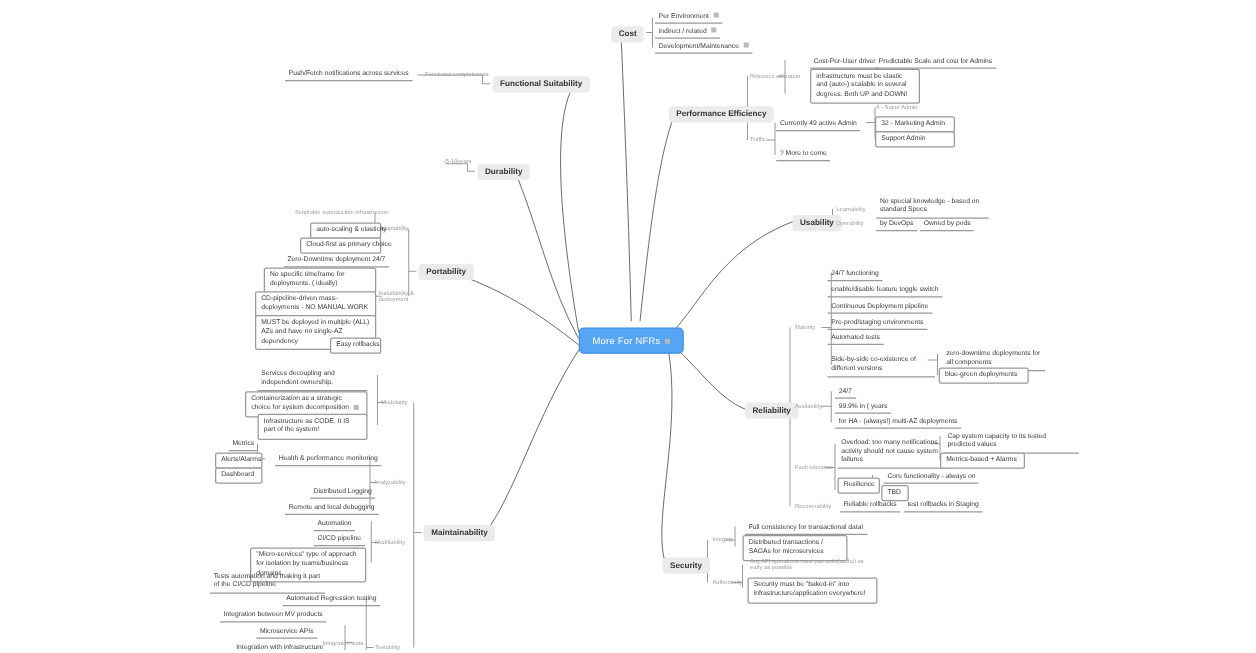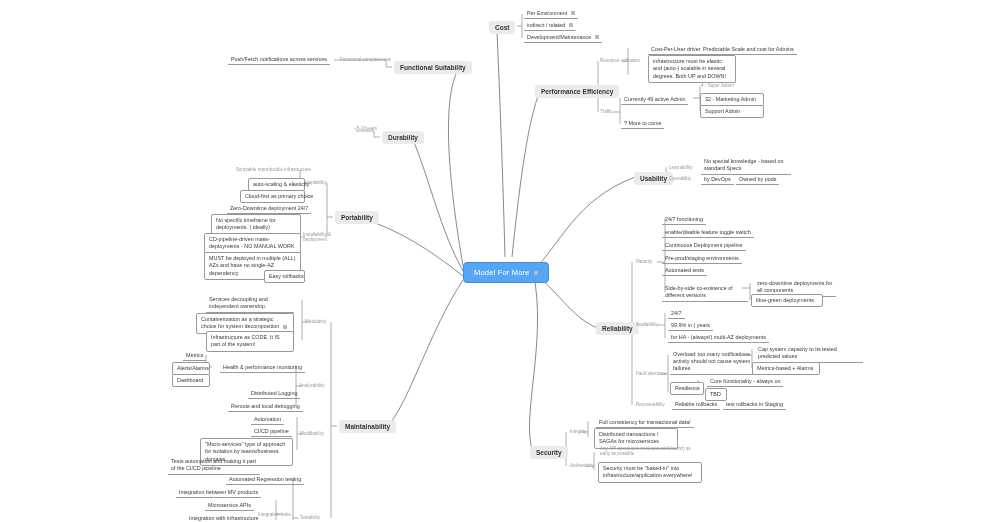--- a/index.html
+++ b/index.html
@@ -112,21 +112,21 @@
       <path d="M299 518 L 293 518"></path>
       <path d="M293 478 L 293 520"></path>
       <path d="M282 514 L 276 514"></path>
       <path d="M276 500 L 276 520"></path>
       <path d="M212 367 L 206 367"></path>
       <path d="M206 355 L 206 380"></path>
     </g>
   </svg>
 
   <div class="node root" style="left:463px;top:262px;">
-    <span>Model For More</span><span class="flag"></span>
+    <span>More For NFRs</span><span class="flag"></span>
   </div>
 
   <div class="node l1" style="left:489px;top:21px;">
     <span>Cost</span>
   </div>
   <div class="node leaf" style="left:524px;top:8px;">
     <span>Per Environment</span><span class="flag"></span>
   </div>
   <div class="node leaf" style="left:524px;top:20px;">
     <span>indirect / related</span><span class="flag"></span>

